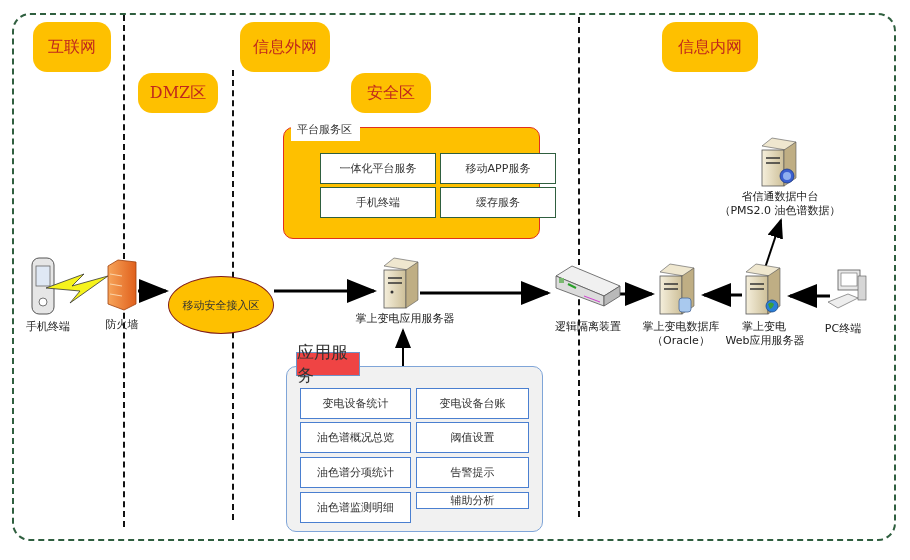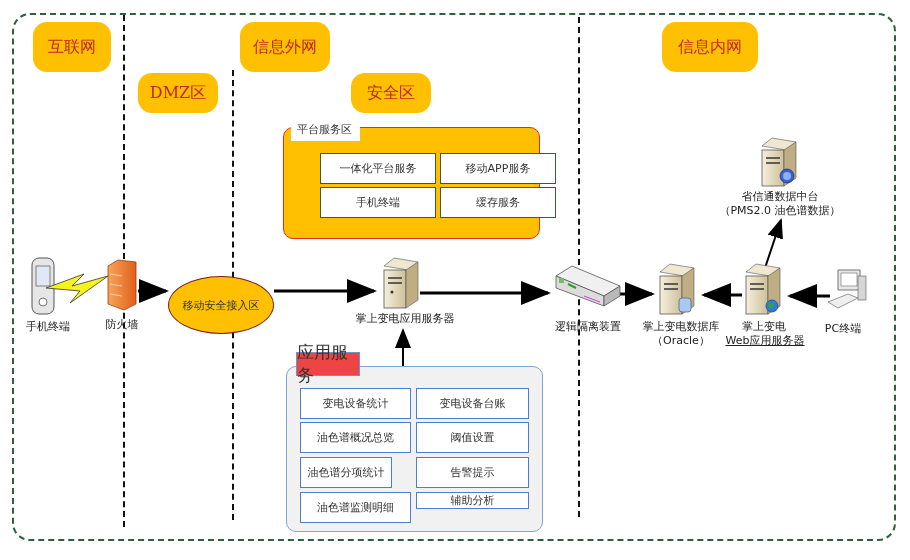--- a/index.html
+++ b/index.html
@@ -52,21 +52,21 @@
 <div class="svc" style="left:416px; top:153px; width:116px; height:31px;">移动APP服务</div>
 <div class="svc" style="left:296px; top:187px; width:116px; height:31px;">手机终端</div>
 <div class="svc" style="left:416px; top:187px; width:116px; height:31px;">缓存服务</div>
 
 <div class="abs app"></div>
 <div class="abs app-title">应用服务</div>
 <div class="asvc" style="left:300px; top:388px; width:111px; height:31px;">变电设备统计</div>
 <div class="asvc" style="left:416px; top:388px; width:113px; height:31px;">变电设备台账</div>
 <div class="asvc" style="left:300px; top:422px; width:111px; height:31px;">油色谱概况总览</div>
 <div class="asvc" style="left:416px; top:422px; width:113px; height:31px;">阈值设置</div>
-<div class="asvc" style="left:300px; top:457px; width:92px; height:31px;">油色谱分项统计</div>
+<div class="asvc" style="left:300px; top:457px; width:111px; height:31px;">油色谱分项统计</div>
 <div class="asvc" style="left:416px; top:457px; width:113px; height:31px;">告警提示</div>
 <div class="asvc" style="left:300px; top:492px; width:111px; height:31px;">油色谱监测明细</div>
 <div class="asvc" style="left:416px; top:492px; width:113px; height:17px;">辅助分析</div>
 
 <div class="abs ellipse">移动安全接入区</div>
 
 <svg class="over" width="910" height="560">
   <defs>
     <marker id="ah" markerWidth="10" markerHeight="8" refX="9" refY="4" orient="auto">
       <path d="M0,0 L10,4 L0,8 z" fill="#000"></path>
@@ -160,16 +160,16 @@
   </g>
 </svg>
 
 <div class="lbl" style="left:24px; top:320px; width:48px;">手机终端</div>
 <div class="lbl" style="left:100px; top:318px; width:44px;">防火墙</div>
 <div class="lbl" style="left:350px; top:312px; width:110px;">掌上变电应用服务器</div>
 <div class="lbl" style="left:548px; top:320px; width:80px;">逻辑隔离装置</div>
 <div class="lbl" style="left:636px; top:320px; width:90px;">掌上变电数据库</div>
 <div class="lbl" style="left:636px; top:334px; width:90px;">（Oracle）</div>
 <div class="lbl" style="left:724px; top:320px; width:80px;">掌上变电</div>
-<div class="lbl" style="left:720px; top:334px; width:90px;text-decoration:underline;">Web应用服务器</div>
+<div class="lbl" style="left:720px; top:334px; width:90px;">Web应用服务器</div>
 <div class="lbl" style="left:818px; top:322px; width:50px;">PC终端</div>
 <div class="lbl" style="left:730px; top:190px; width:100px;">省信通数据中台</div>
 <div class="lbl" style="left:718px; top:204px; width:124px;">（PMS2.0 油色谱数据）</div>
 
 </body></html>

